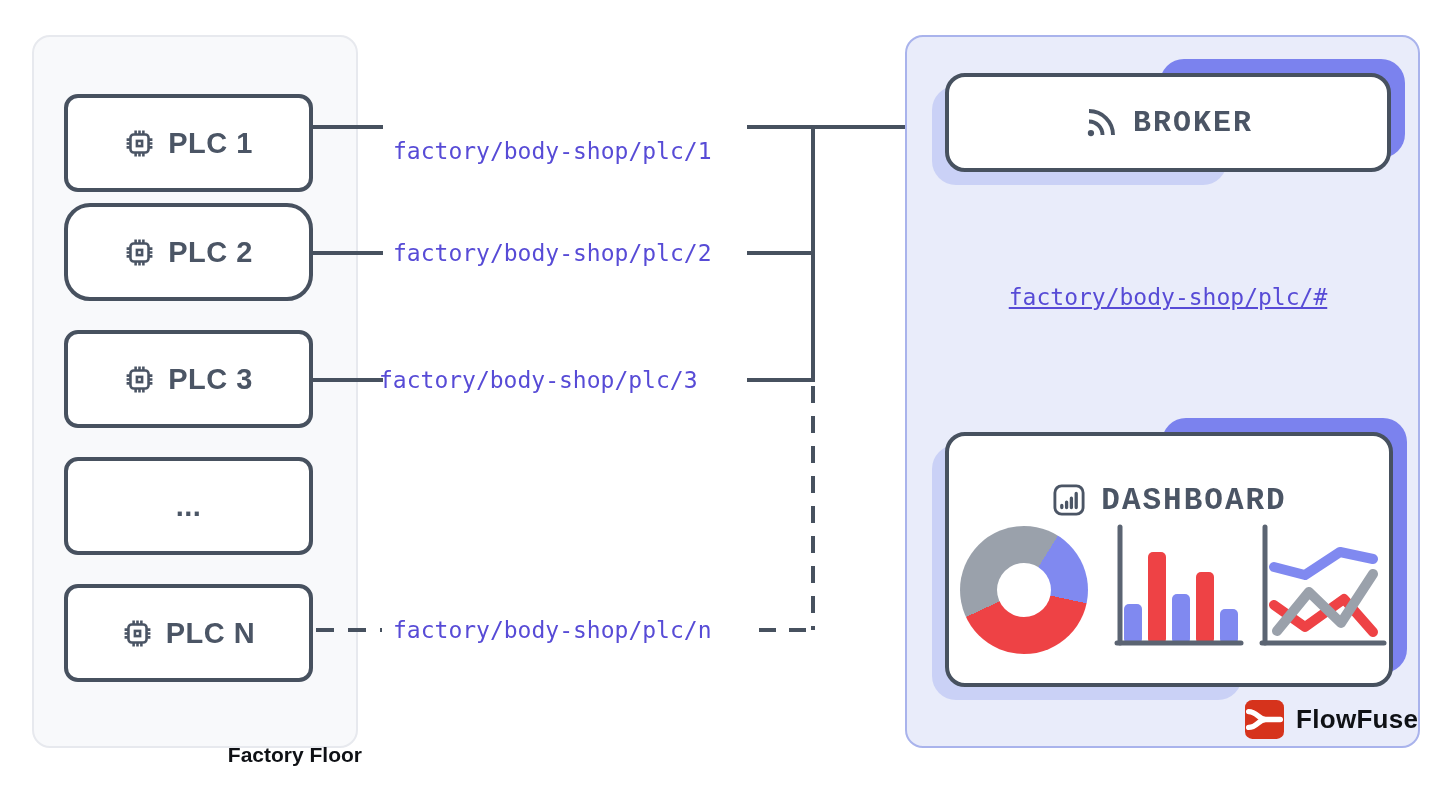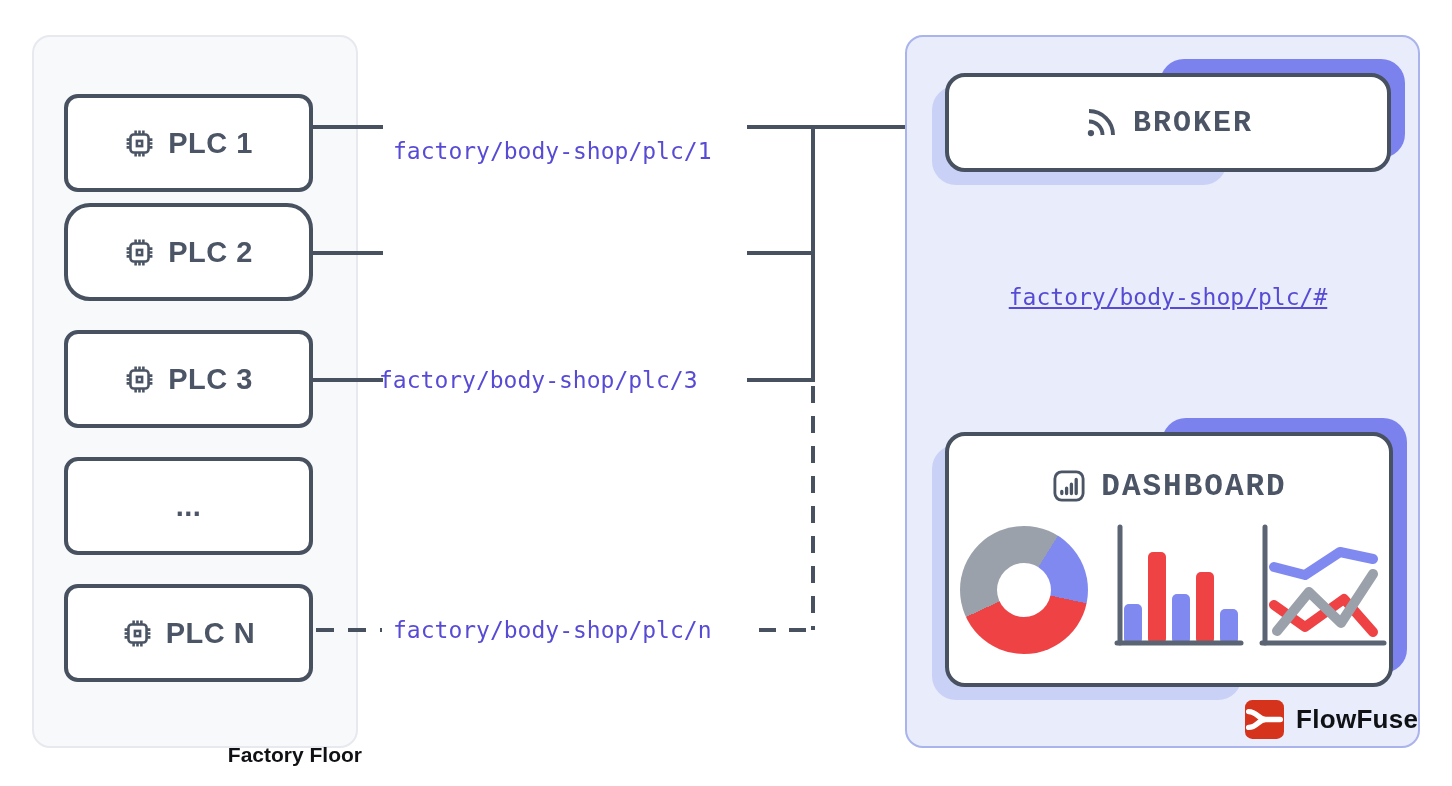--- a/index.html
+++ b/index.html
@@ -35,21 +35,21 @@
   .shadow-light{position:absolute;left:-13px;bottom:-13px;width:295px;height:100%;
     background:var(--shadow-light);border-radius:24px;}
   .node-box{position:absolute;inset:0;background:var(--white);border:4px solid var(--slate);
     border-radius:20px;display:flex;align-items:center;justify-content:center;gap:14px;font-family:Liberation Mono, monospace;}
   .node-title{font-size:30px;font-weight:bold;letter-spacing:2px;color:var(--text-slate);}
   .node-icon{width:36px;height:36px;color:var(--text-slate);flex:none;}
 
   .broker-wrap{left:945px;top:73px;width:446px;height:99px;}
   .dash-wrap{left:945px;top:432px;width:448px;height:255px;}
   .dash-box{flex-direction:column;justify-content:flex-start;gap:0;}
-  .dash-title-row{display:flex;align-items:center;justify-content:center;gap:14px;margin-top:32px;}
+  .dash-title-row{display:flex;align-items:center;justify-content:center;gap:14px;margin-top:46px;}
 
   
   .donut{position:absolute;left:11px;top:90px;width:128px;height:128px;border-radius:50%;
     background:conic-gradient(from 0deg,
       var(--chart-gray) 0deg 32deg,
       var(--chart-blue) 32deg 102deg,
       var(--chart-red) 102deg 245deg,
       var(--chart-gray) 245deg 360deg);}
   .donut-hole{position:absolute;left:37px;top:37px;width:54px;height:54px;border-radius:50%;
     background:var(--white);}
@@ -135,20 +135,21 @@
       <path d="M316 630 H382" stroke-dasharray="18 14"></path>
 
       <path d="M1168 174 V266"></path>
       <path d="M1168 328 V410"></path>
     </g>
     <polygon points="924,114 948,127 924,140" fill="#47515f"></polygon>
     <polygon points="1155,408 1181,408 1168,431" fill="#47515f"></polygon>
   </svg>
 
   <span class="topic" style="left:393px;top:128px;margin-top:8px;">factory/body-shop/plc/1</span>
+  <span class="topic" style="left:393px;top:238px;">factory/body-shop/plc/2</span>
   <span class="topic" style="left:379px;top:365px;">factory/body-shop/plc/3</span>
   <span class="topic" style="left:393px;top:615px;">factory/body-shop/plc/n</span>
 
   <div class="panel-right"></div>
 
   <span class="topic topic-wild">factory/body-shop/plc/#</span>
 
   <div class="node-wrap broker-wrap">
     <div class="shadow-dark"></div>
     <div class="shadow-light"></div>

